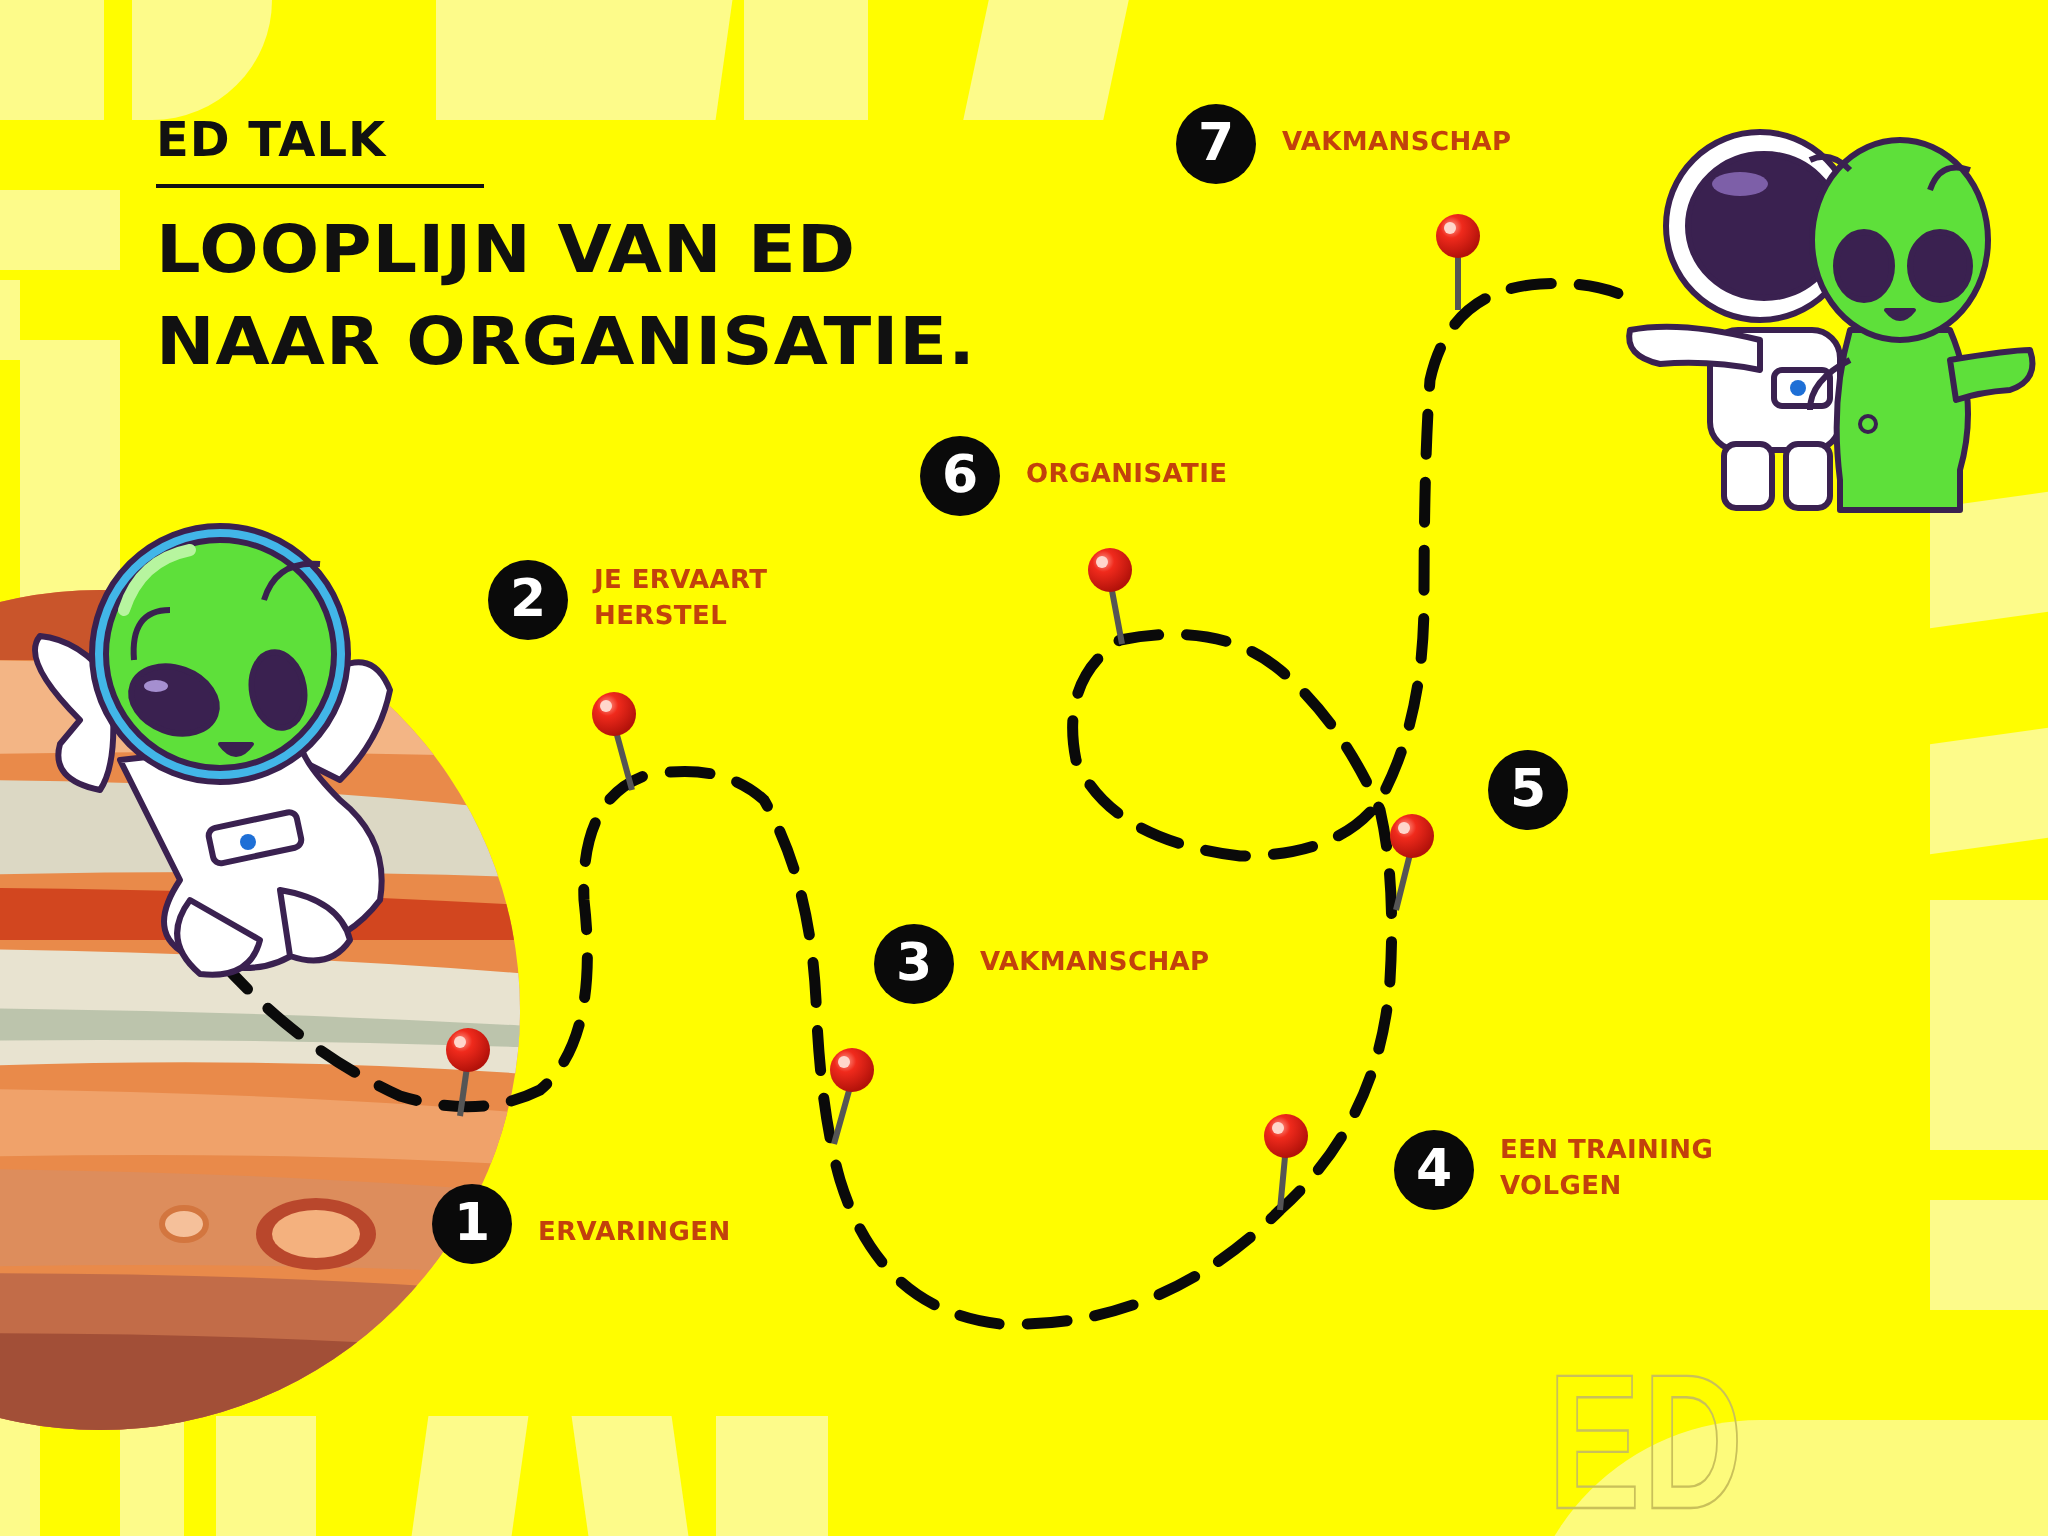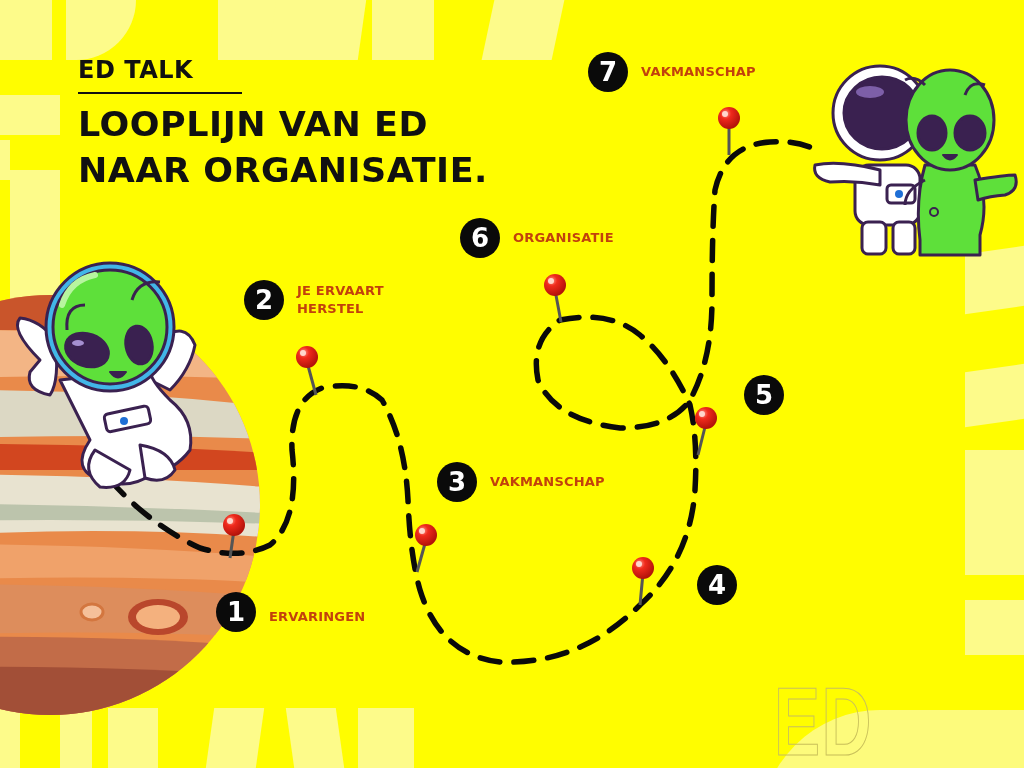--- a/index.html
+++ b/index.html
@@ -183,20 +183,22 @@
     <div class="step-num">2</div>
     <div class="step-label">JE ERVAART
 HERSTEL</div>
   </div>
   <div class="step" style="left:437px;top:462px;">
     <div class="step-num">3</div>
     <div class="step-label">VAKMANSCHAP</div>
   </div>
   <div class="step" style="left:697px;top:565px;">
     <div class="step-num">4</div>
+    <div class="step-label">EEN TRAINING
+VOLGEN</div>
   </div>
   <div class="step" style="left:744px;top:375px;">
     <div class="step-num">5</div>
   </div>
   <div class="step" style="left:460px;top:218px;">
     <div class="step-num">6</div>
     <div class="step-label">ORGANISATIE</div>
   </div>
   <div class="step" style="left:588px;top:52px;">
     <div class="step-num">7</div>

